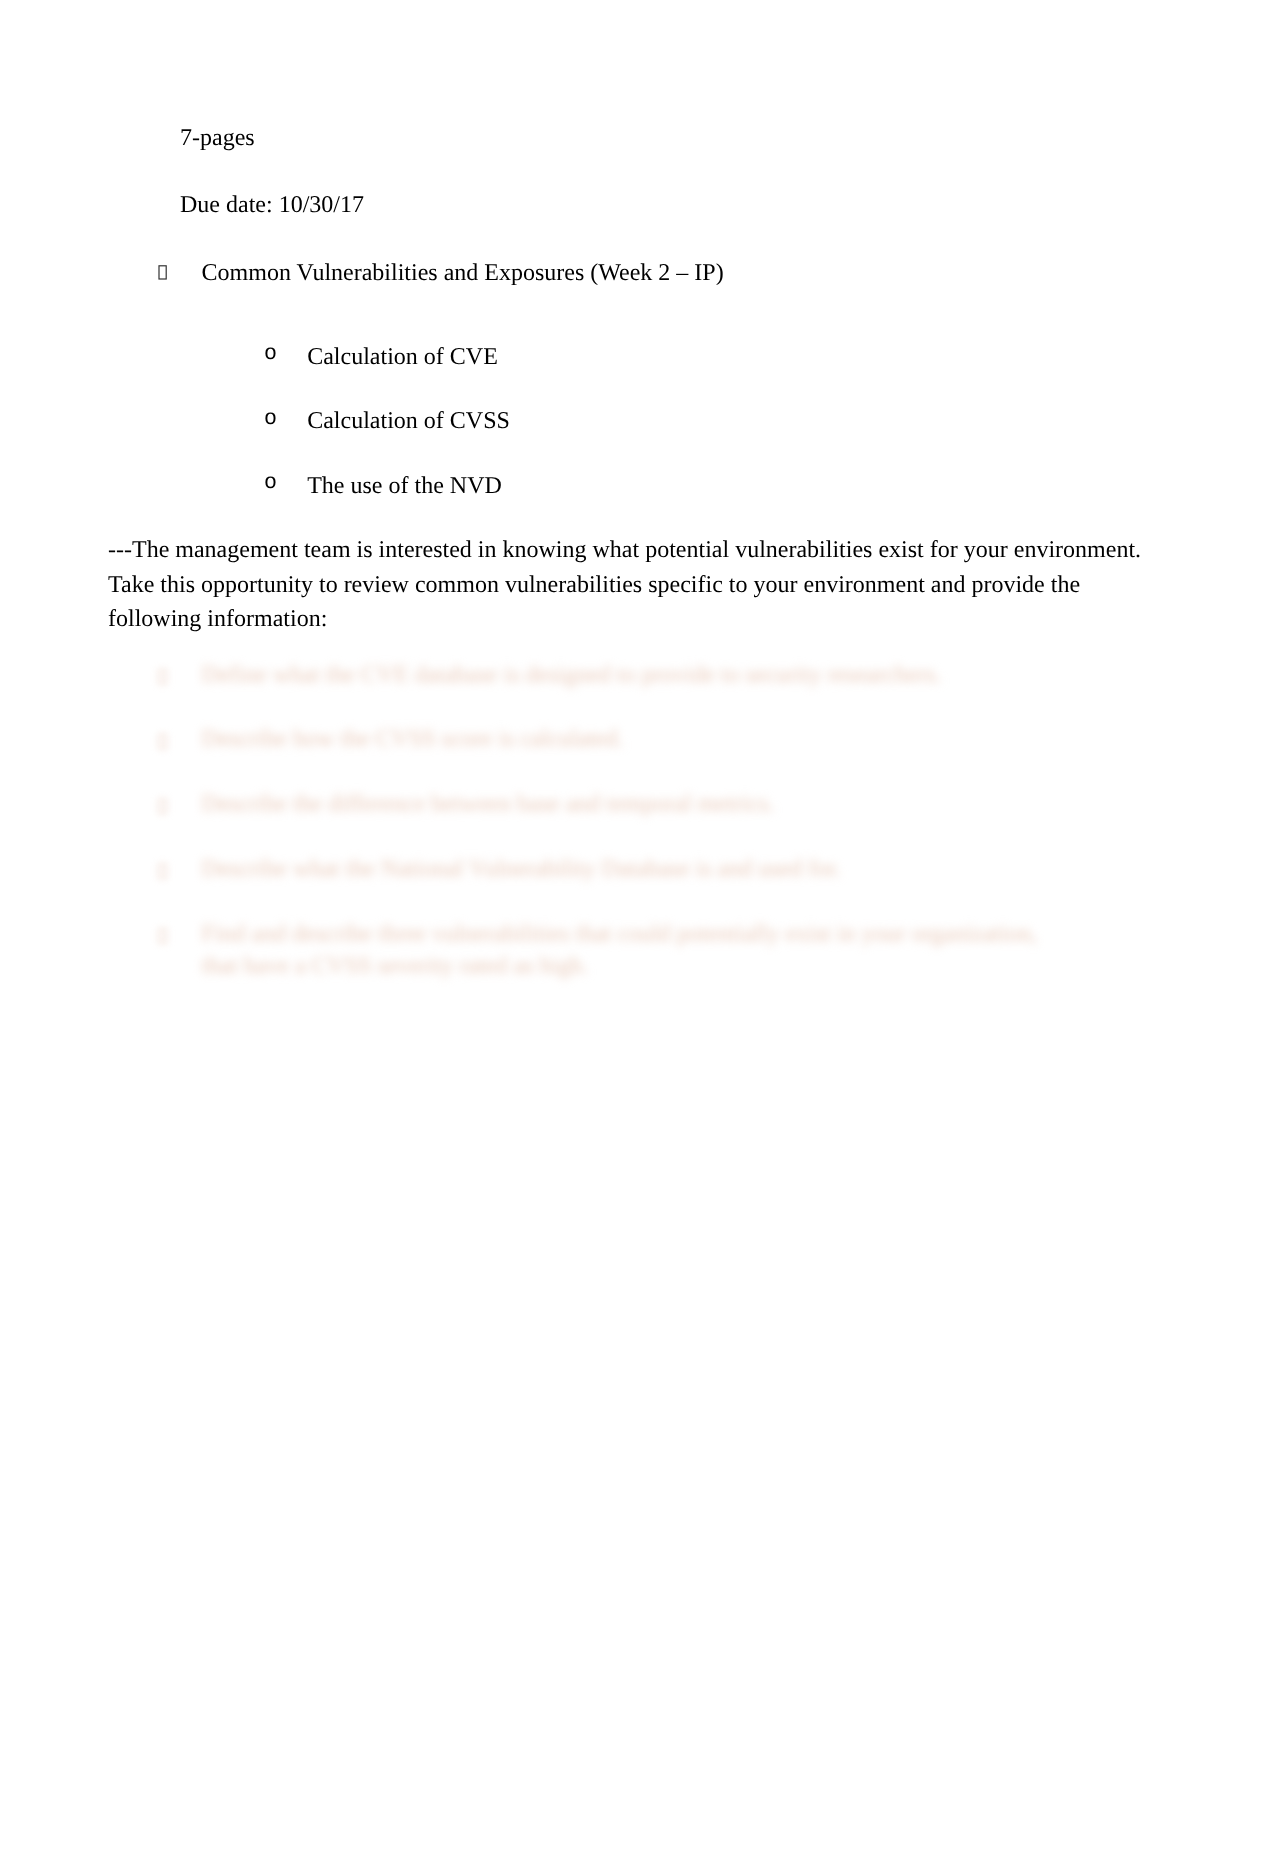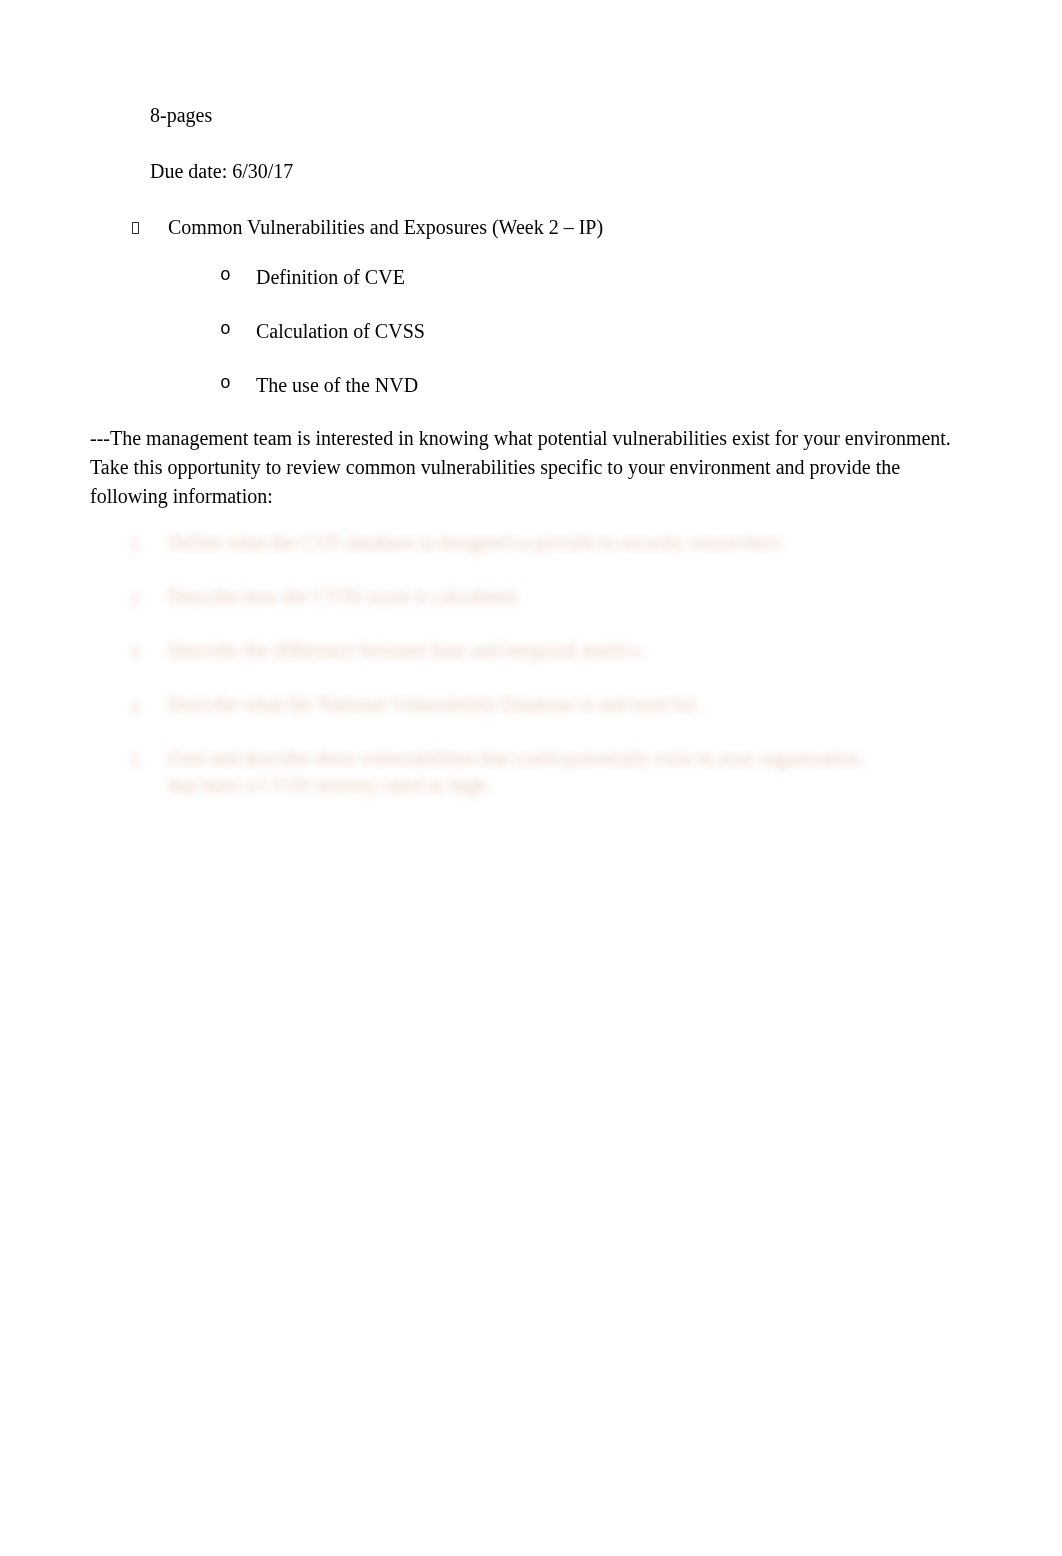--- a/index.html
+++ b/index.html
@@ -18,21 +18,21 @@
       line-height: 1.5;
     }
     .indent-1 {
       margin-left: 60px;
       margin-bottom: 26px;
     }
     .bullet-row {
       display: flex;
       align-items: flex-start;
       margin-left: 42px;
-      margin-bottom: 20px;
+      margin-bottom: 40px;
     }
     .bullet-row .bullet {
       width: 36px;
       flex-shrink: 0;
       color: #000;
     }
     .sub-bullet-row {
       display: flex;
       align-items: flex-start;
       margin-left: 130px;
@@ -79,32 +79,32 @@
       margin-top: 6px;
     }
     .letter-o {
       font-family: "Courier New", monospace;
       font-size: 18px;
     }
   </style>
 </head>
 <body>
 
-<div class="indent-1">8-pages</div>
+<div class="indent-1">7-pages</div>
 
-<div class="indent-1">Due date: 6/30/17</div>
+<div class="indent-1">Due date: 10/30/17</div>
 
 <div class="bullet-row">
   <span class="bullet"><span class="hollow-bullet"></span></span>
   <span>Common Vulnerabilities and Exposures (Week 2 – IP)</span>
 </div>
 
 <div class="sub-bullet-row">
   <span class="bullet letter-o">o</span>
-  <span>Definition of CVE</span>
+  <span>Calculation of CVE</span>
 </div>
 
 <div class="sub-bullet-row">
   <span class="bullet letter-o">o</span>
   <span>Calculation of CVSS</span>
 </div>
 
 <div class="sub-bullet-row">
   <span class="bullet letter-o">o</span>
   <span>The use of the NVD</span>

